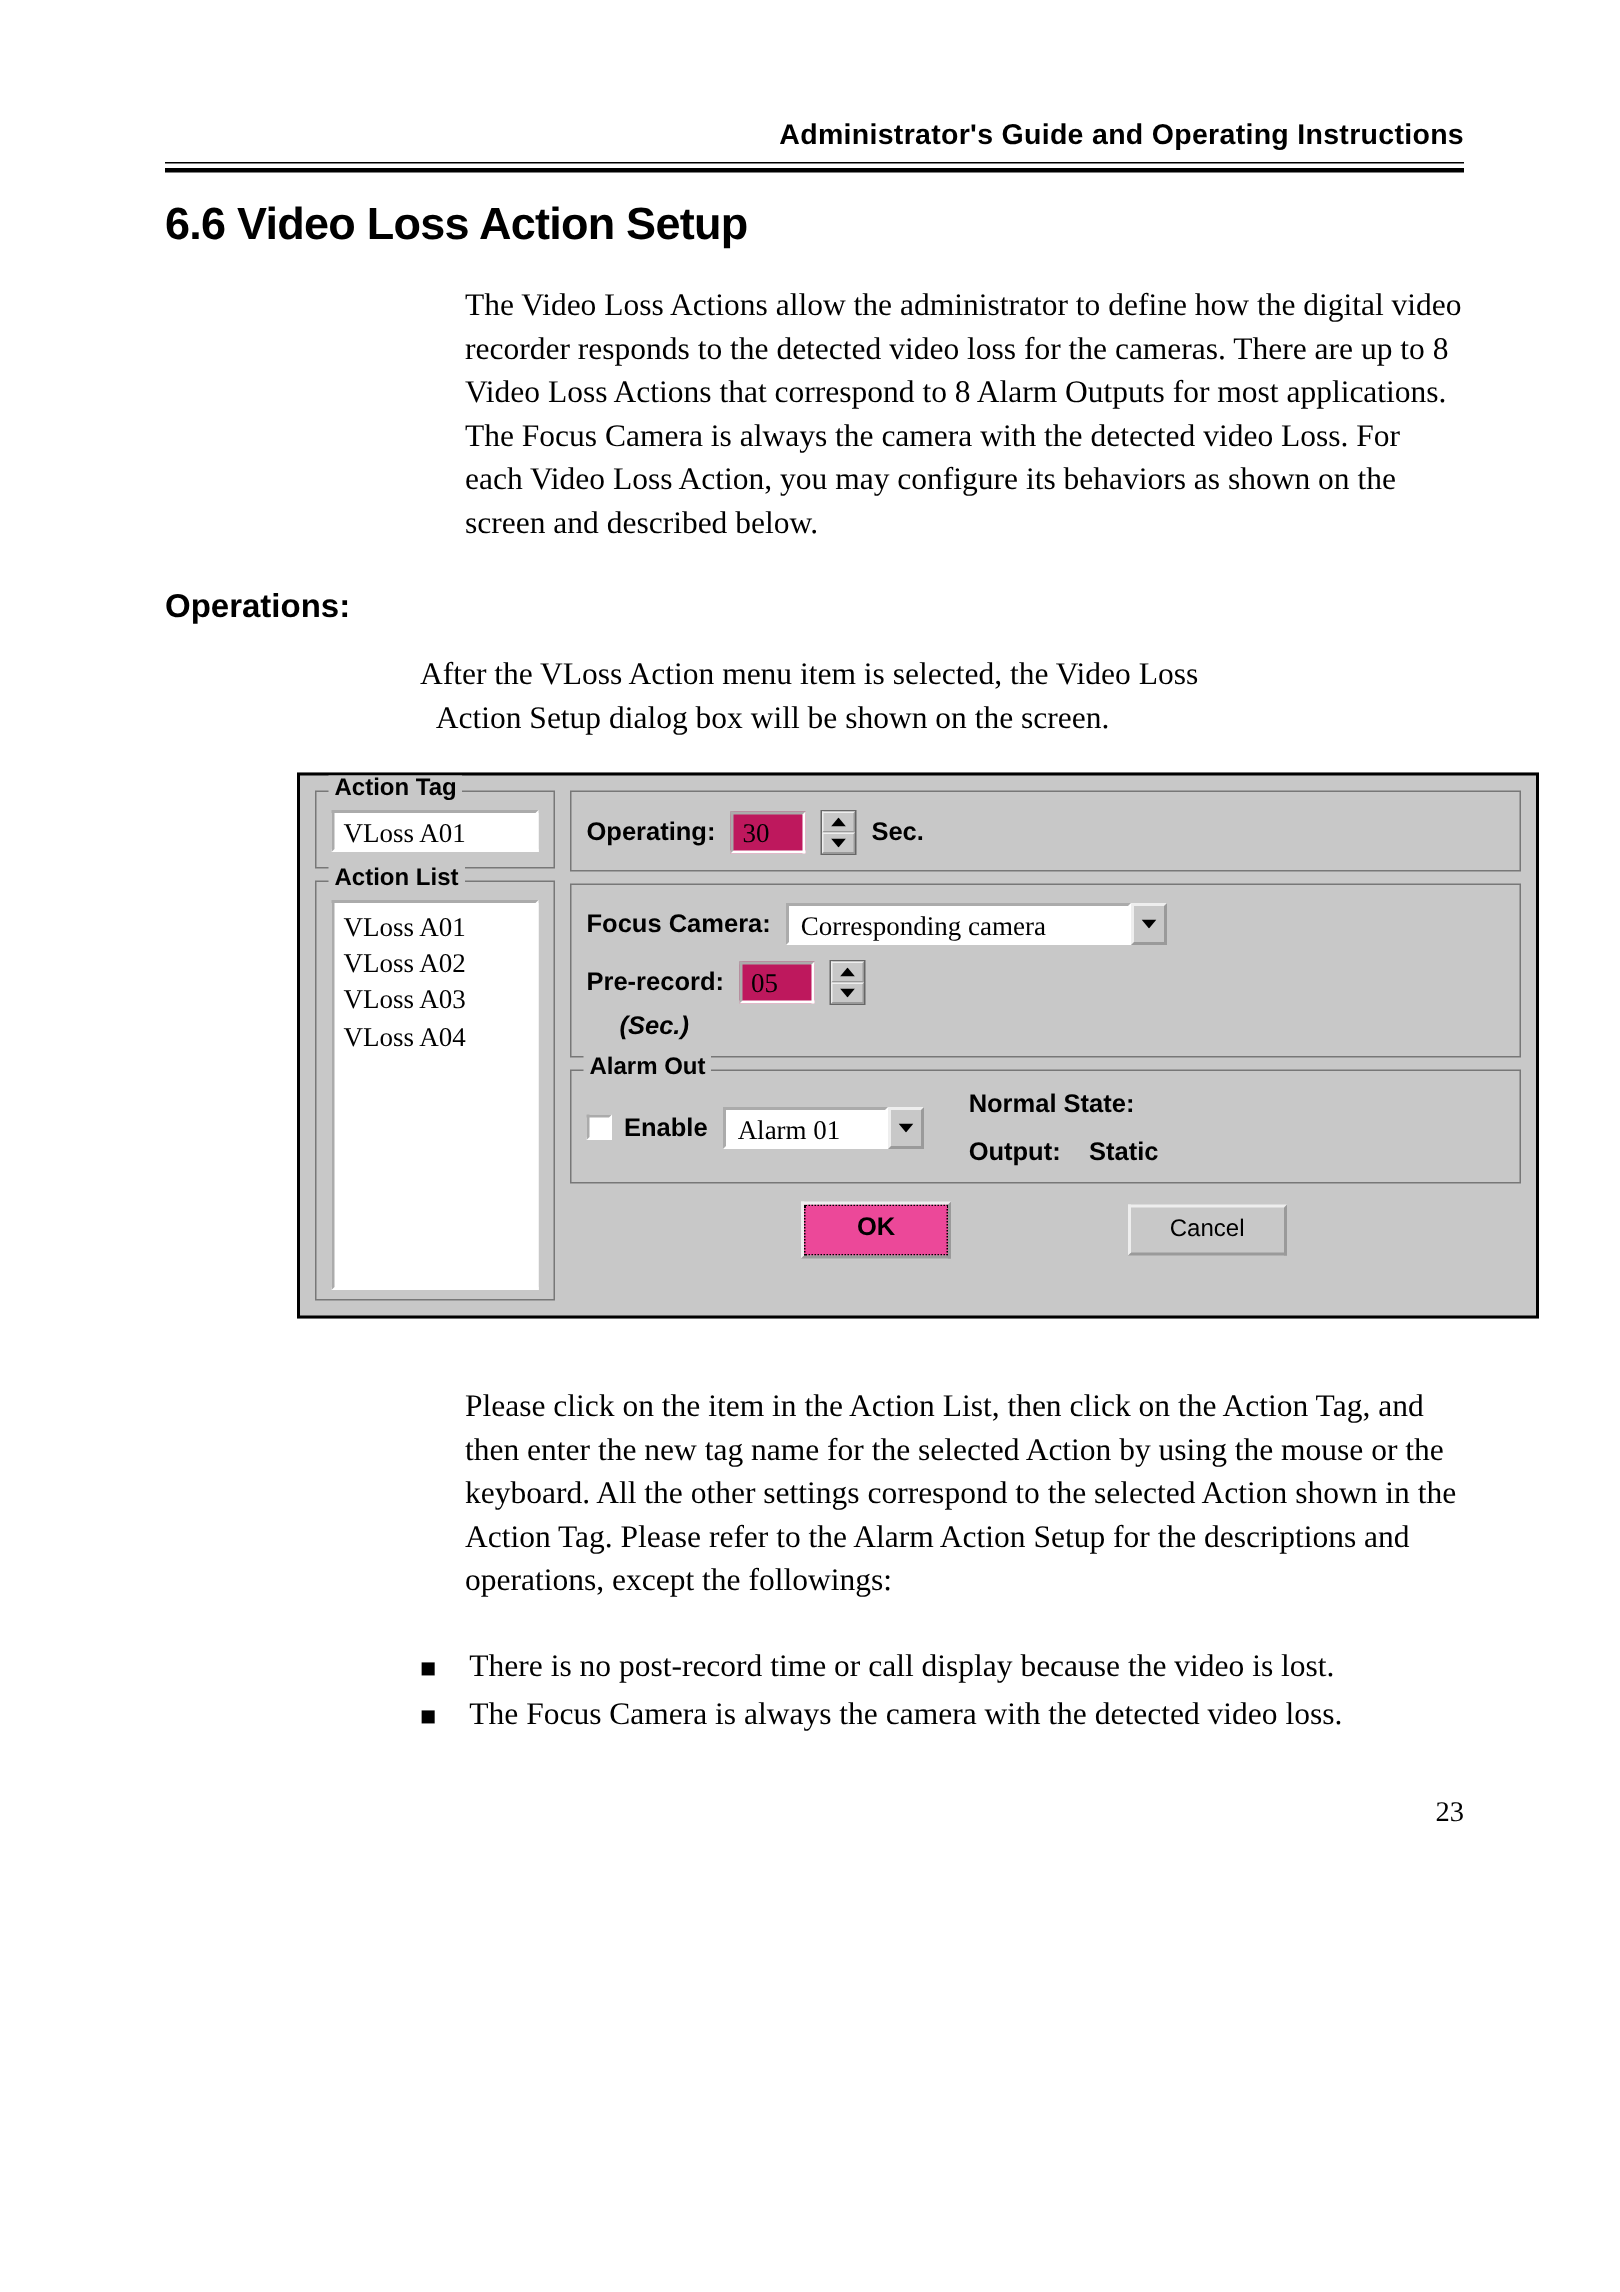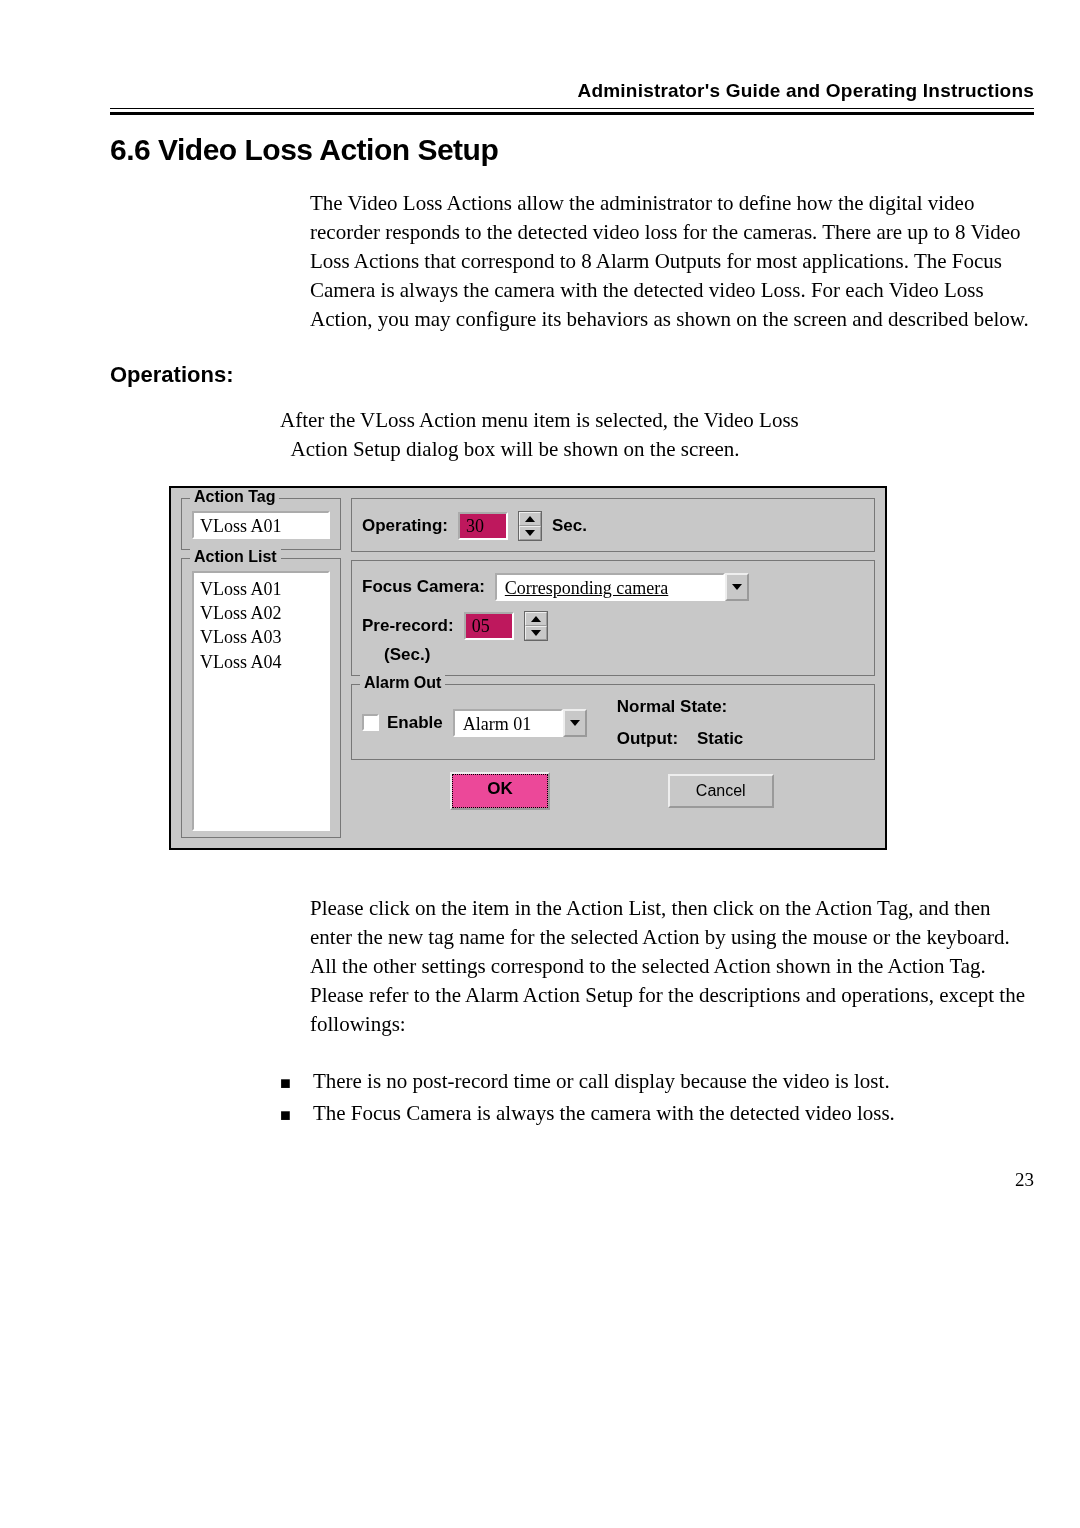--- a/index.html
+++ b/index.html
@@ -5,21 +5,21 @@
   * { box-sizing: border-box; }
   body {
     margin: 0;
     padding: 0;
     background: #fff;
     font-family: "Times New Roman", Times, serif;
     color: #000;
     width: 1080px;
   }
   .page {
-    padding: 80px 46px 60px 110px;
+    padding: 80px 104px 60px 110px;
   }
   .running-head {
     font-family: Arial, Helvetica, sans-serif;
     font-weight: bold;
     font-size: 19px;
     text-align: right;
     margin-bottom: 6px;
     letter-spacing: 0.2px;
   }
   .hr-block {
@@ -47,22 +47,22 @@
   }
   .after-ops {
     margin-left: 170px;
     font-size: 21px;
     line-height: 1.38;
     margin-bottom: 22px;
   }
 
   
   .dialog {
-    margin-left: 59px;
-    width: 718px;
+    margin-left: 88px;
+    width: 828px;
     border: 2px solid #000;
     background: #c8c8c8;
     font-family: Arial, Helvetica, sans-serif;
     font-size: 17px;
     color: #000;
     display: flex;
     padding: 10px;
     gap: 10px;
   }
   .leftcol { width: 160px; display: flex; flex-direction: column; gap: 8px; }
@@ -261,21 +261,21 @@
               </div>
           </div>
           <span class="lbl-bold">Sec.</span>
         </div>
       </div>
 
       <div class="fieldset">
         <div class="row" style="margin-bottom:10px;">
           <span class="lbl-bold">Focus Camera:</span>
           <div class="combo">
-            <div class="txt" style="width:230px;text-decoration:underline;">Corresponding camera</div>
+            <div class="txt" style="width:230px;">Corresponding camera</div>
             <div class="drop">
                 <svg width="10" height="6">
                   <polygon points="0,0 10,0 5,6" fill="#000"></polygon>
                 </svg>
               </div>
           </div>
         </div>
         <div class="row">
           <span class="lbl-bold">Pre-record:</span>
           <div class="num-edit">05</div>
@@ -285,21 +285,21 @@
                   <polygon points="5,0 10,6 0,6" fill="#000"></polygon>
                 </svg>
               </div>
             <div class="btn">
                 <svg width="10" height="6">
                   <polygon points="0,0 10,0 5,6" fill="#000"></polygon>
                 </svg>
               </div>
           </div>
         </div>
-        <div class="lbl-bold" style="margin-left:22px; margin-top:4px;">(Sec.)</div>
+        <div class="lbl-bold" style="margin-left:22px; margin-top:4px;font-style:italic;">(Sec.)</div>
       </div>
 
       <div class="fieldset alarm-group">
         <div class="legend">Alarm Out</div>
         <div class="inner">
           <div class="alarm-left">
             <div class="chk-row">
               <span class="check"></span>
               <span class="lbl-bold">Enable</span>
             </div>

